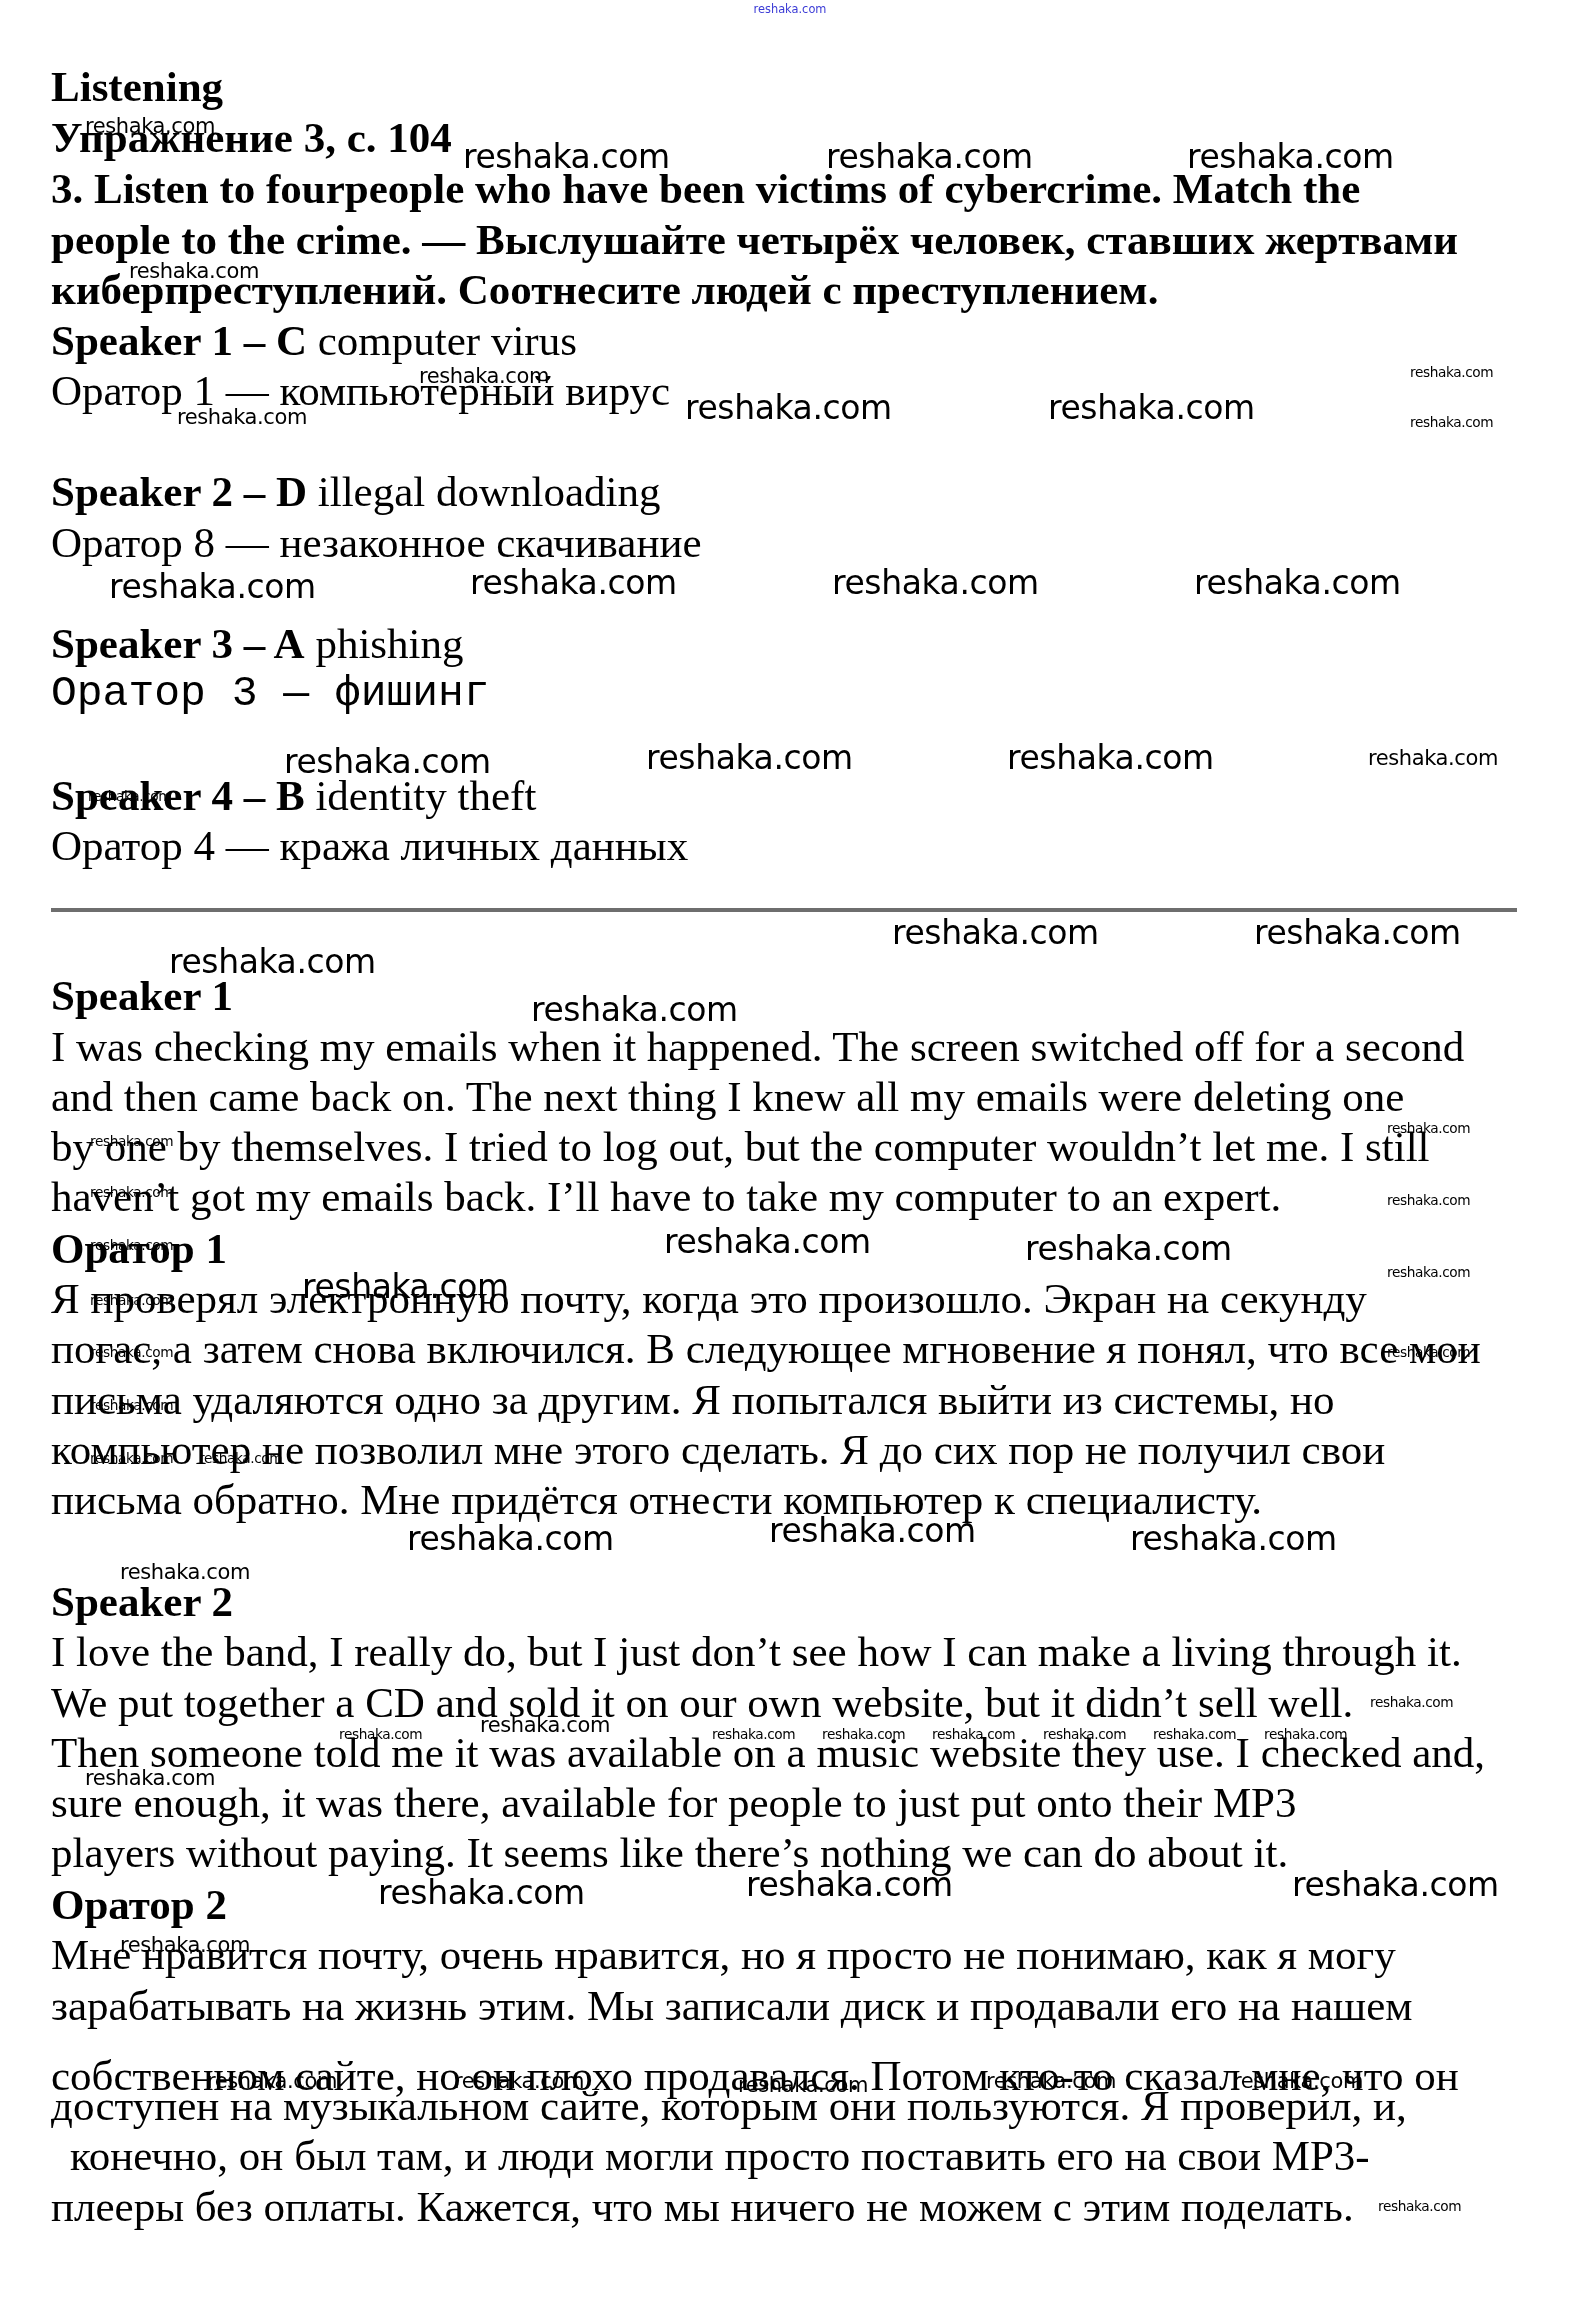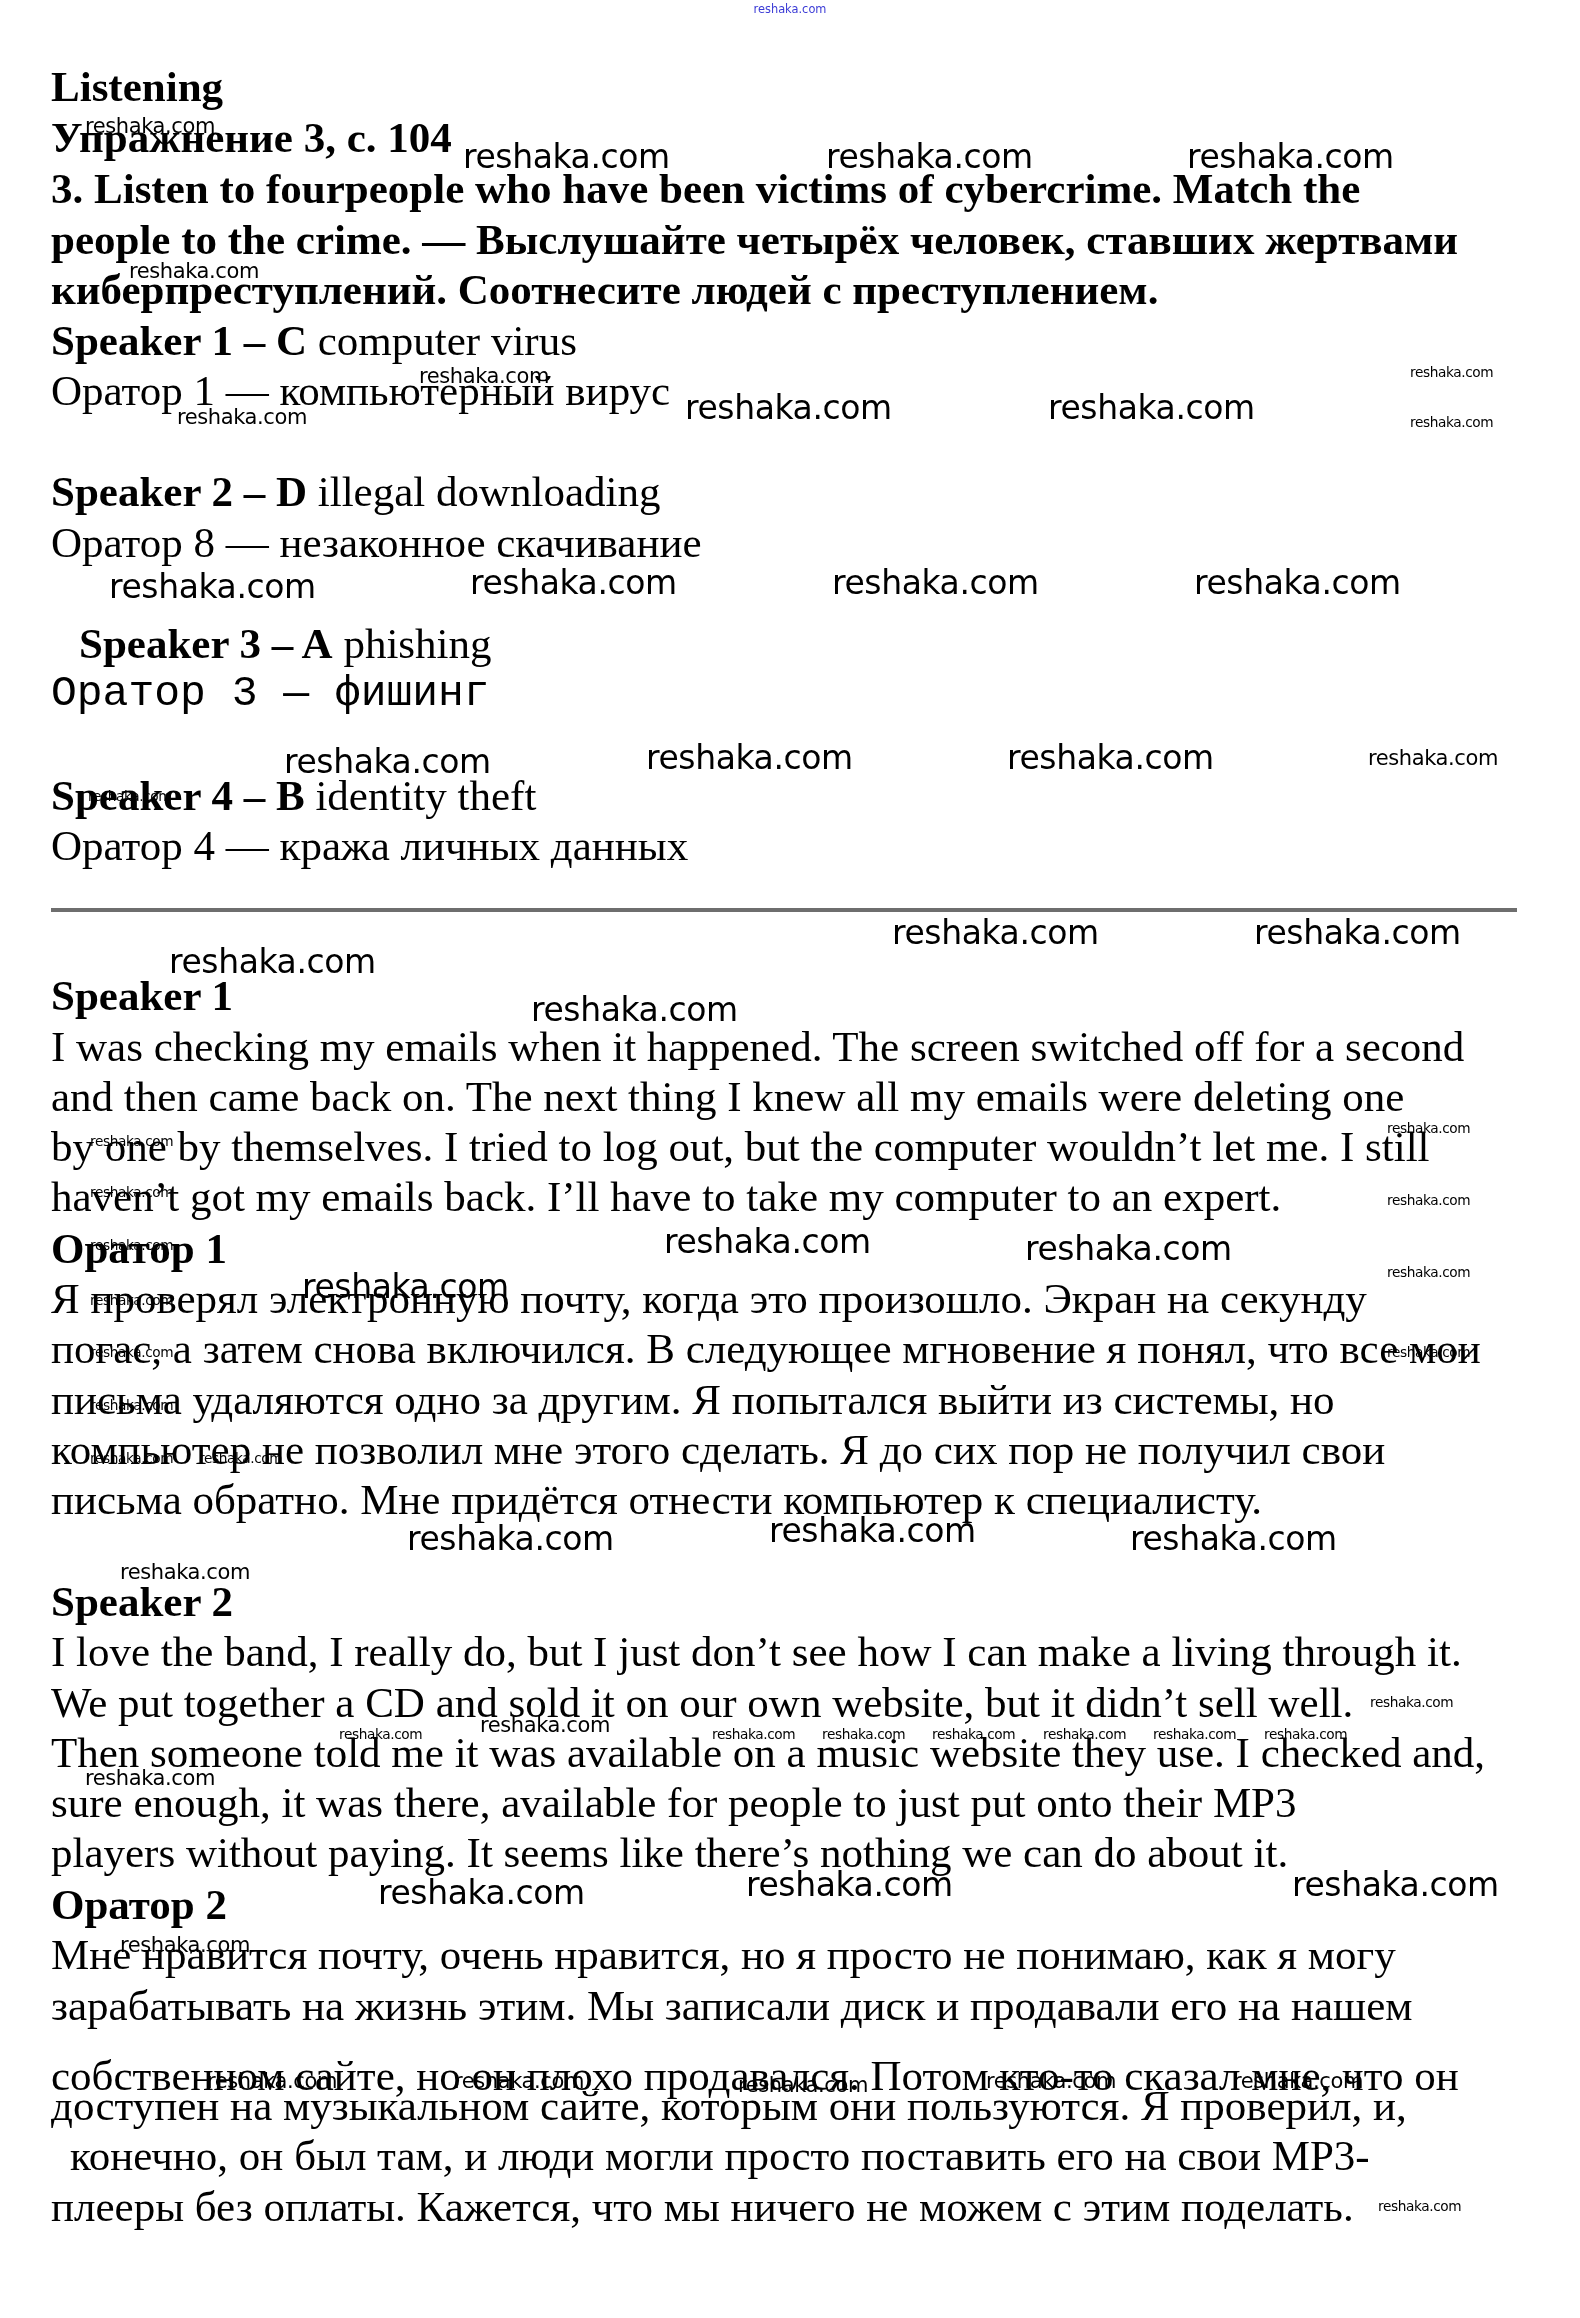--- a/index.html
+++ b/index.html
@@ -26,21 +26,21 @@
 <div class="line b" style="top:164px;">3. Listen to fourpeople who have been victims of cybercrime. Match the</div>
 <div class="line b" style="top:215px;">people to the crime. — Выслушайте четырёх человек, ставших жертвами</div>
 <div class="line b" style="top:265px;">киберпреступлений. Соотнесите людей с преступлением.</div>
 
 <div class="line" style="top:316px;"><span class="b">Speaker 1 – C</span><span> computer virus</span></div>
 <div class="line" style="top:366px;">Оратор 1 — компьютерный вирус</div>
 
 <div class="line" style="top:467px;"><span class="b">Speaker 2 – D</span><span> illegal downloading</span></div>
 <div class="line" style="top:518px;">Оратор 8 — незаконное скачивание</div>
 
-<div class="line" style="top:619px;margin-left:28px;"><span class="b">Speaker 3 – A</span><span> phishing</span></div>
+<div class="line" style="top:619px;"><span class="b">Speaker 3 – A</span><span> phishing</span></div>
 <div class="line" style="top:669px;font-family:Liberation Mono, monospace;">Оратор 3 — фишинг</div>
 
 <div class="line" style="top:771px;"><span class="b">Speaker 4 – B</span><span> identity theft</span></div>
 <div class="line" style="top:821px;">Оратор 4 — кража личных данных</div>
 
 <div class="rule"></div>
 
 <div class="line b" style="top:971px;">Speaker 1</div>
 <div class="line" style="top:1022px;">I was checking my emails when it happened. The screen switched off for a second</div>
 <div class="line" style="top:1072px;">and then came back on. The next thing I knew all my emails were deleting one</div>

